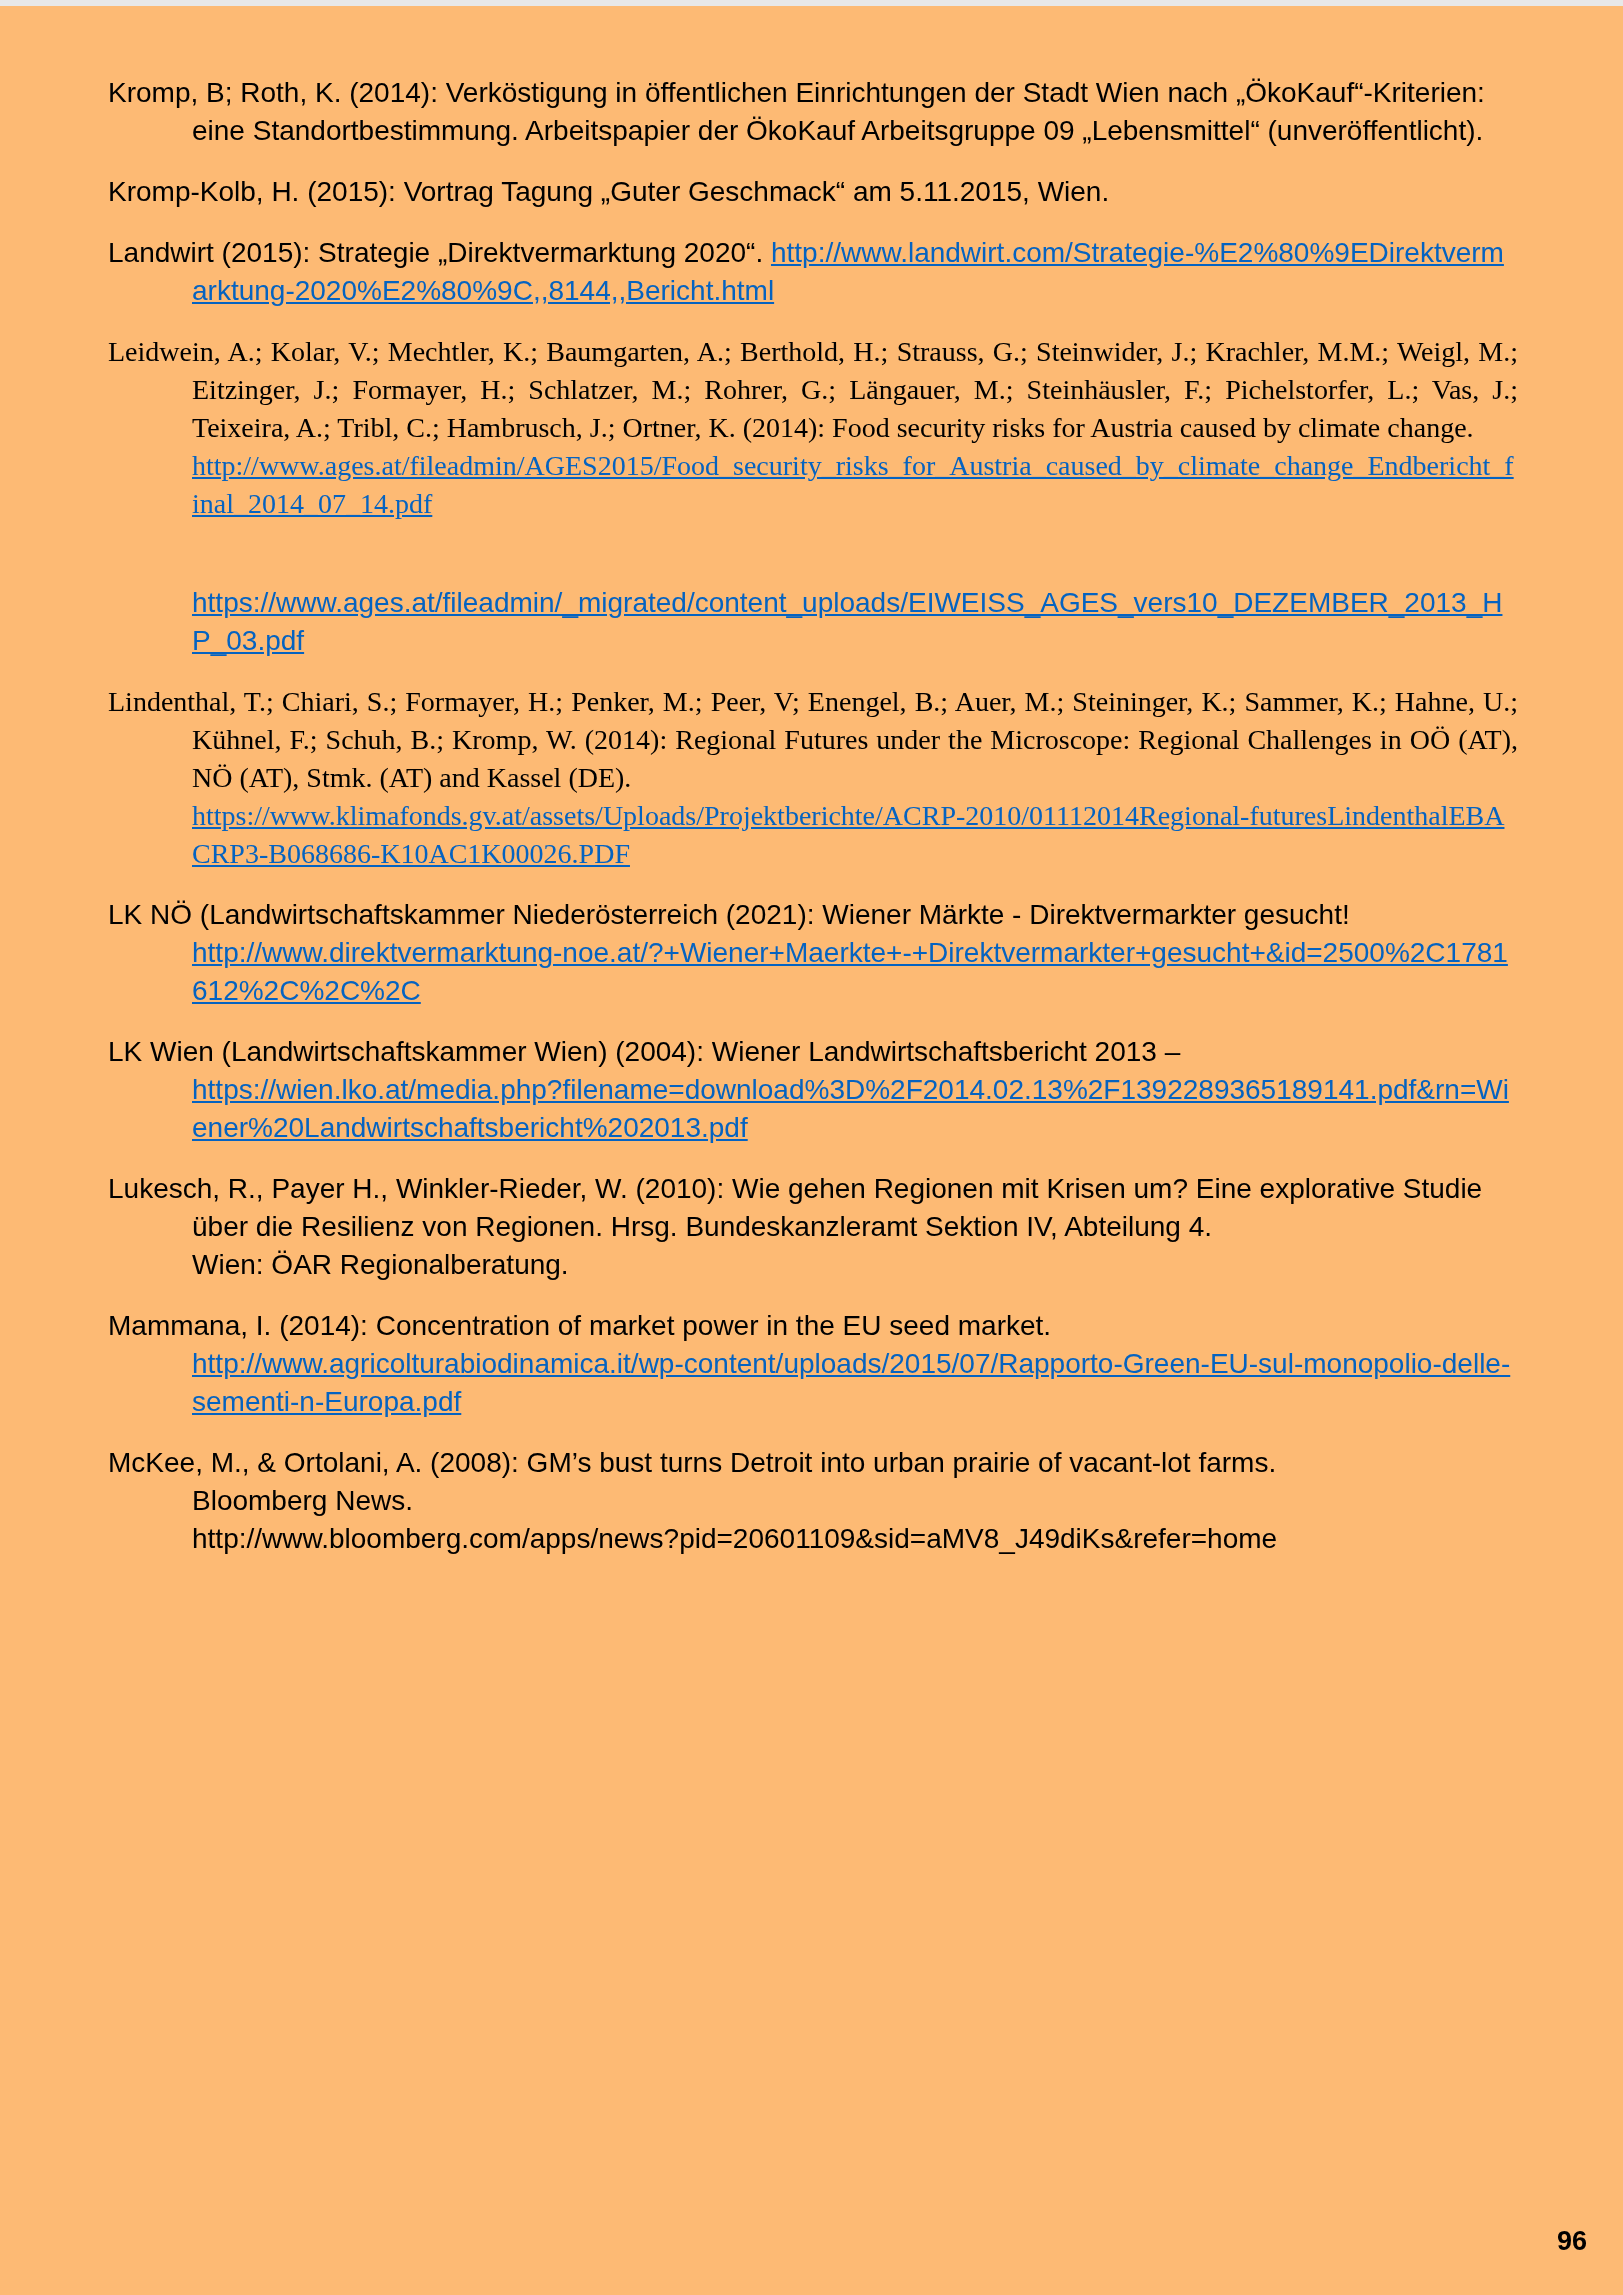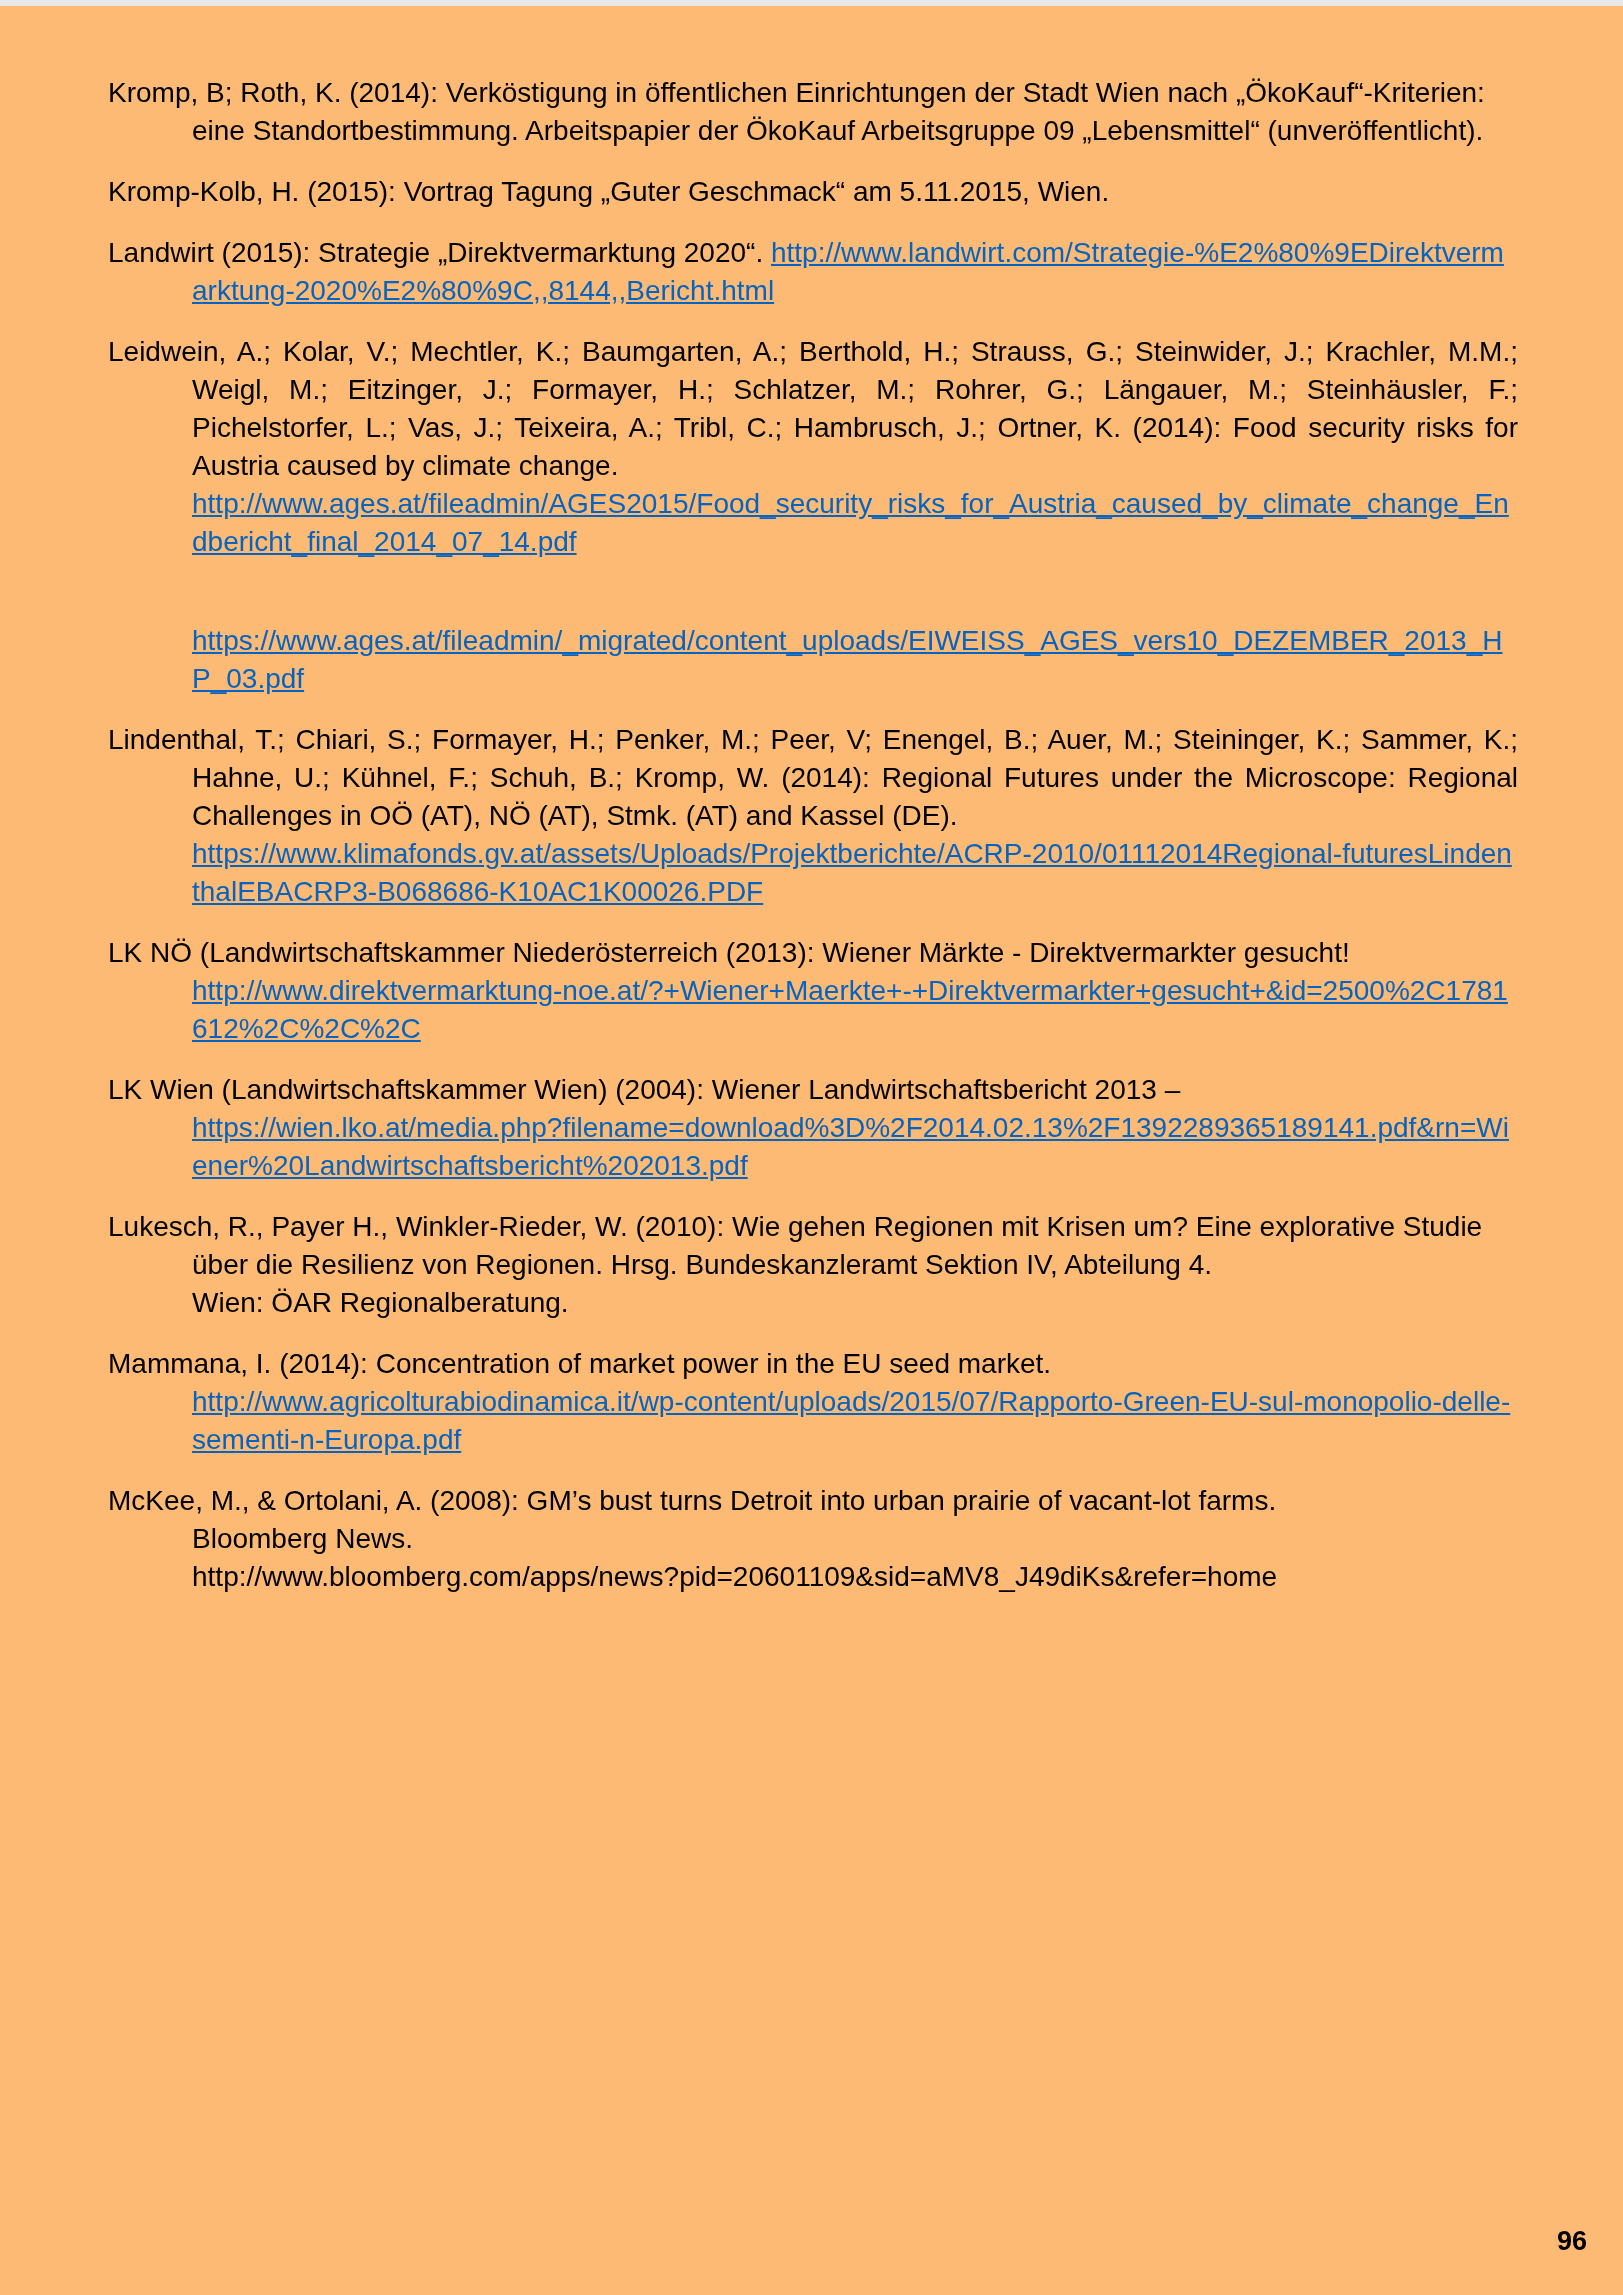--- a/index.html
+++ b/index.html
@@ -25,20 +25,21 @@
     width: 1410px;
   }
   p.reference {
     margin: 0 0 23px 84px;
     text-indent: -84px;
     line-height: 38px;
     white-space: normal;
   }
   p.reference.justify {
     text-align: justify;
+    font-family: Liberation Serif, serif;
   }
   a.ref-link {
     color: #0563c1;
     text-decoration: underline;
     word-break: break-all;
     overflow-wrap: anywhere;
     cursor: pointer;
   }
   .page-number {
     position: absolute;
@@ -53,21 +54,21 @@
 <body>
 
 <div class="page">
   <div class="content" id="refs">
       <p class="reference"><span>Kromp, B; Roth, K. (2014): Verköstigung in öffentlichen Einrichtungen der Stadt Wien nach „ÖkoKauf“-Kriterien: eine Standortbestimmung. Arbeitspapier der ÖkoKauf Arbeitsgruppe 09 „Lebensmittel“ (unveröffentlicht). </span></p>
       <p class="reference"><span>Kromp-Kolb, H. (2015):  Vortrag Tagung „Guter Geschmack“ am 5.11.2015, Wien. </span></p>
       <p class="reference"><span>Landwirt (2015): Strategie „Direktvermarktung 2020“.  </span><a class="ref-link" href="#">http://www.landwirt.com/Strategie-%E2%80%9EDirektvermarktung-2020%E2%80%9C,,8144,,Bericht.html</a></p>
       <p class="reference justify"><span>Leidwein, A.; Kolar, V.; Mechtler, K.; Baumgarten, A.; Berthold, H.; Strauss, G.; Steinwider, J.; Krachler, M.M.; Weigl, M.; Eitzinger, J.; Formayer, H.; Schlatzer, M.; Rohrer, G.; Längauer, M.; Steinhäusler, F.; Pichelstorfer, L.; Vas, J.; Teixeira, A.; Tribl, C.; Hambrusch, J.; Ortner, K. (2014): Food security risks for Austria caused by climate change. </span><br><a class="ref-link" href="#">http://www.ages.at/fileadmin/AGES2015/Food_security_risks_for_Austria_caused_by_climate_change_Endbericht_final_2014_07_14.pdf</a></p>
       <p class="reference"><br><a class="ref-link" href="#">https://www.ages.at/fileadmin/_migrated/content_uploads/EIWEISS_AGES_vers10_DEZEMBER_2013_HP_03.pdf</a></p>
       <p class="reference justify"><span>Lindenthal, T.; Chiari, S.; Formayer, H.; Penker, M.; Peer, V; Enengel, B.; Auer, M.; Steininger, K.; Sammer, K.; Hahne, U.; Kühnel, F.; Schuh, B.; Kromp, W. (2014): Regional Futures under the Microscope: Regional Challenges in OÖ (AT), NÖ (AT), Stmk. (AT) and Kassel (DE). </span><br><a class="ref-link" href="#">https://www.klimafonds.gv.at/assets/Uploads/Projektberichte/ACRP-2010/01112014Regional-futuresLindenthalEBACRP3-B068686-K10AC1K00026.PDF</a></p>
-      <p class="reference"><span>LK NÖ (Landwirtschaftskammer Niederösterreich (2013): Wiener Märkte - Direktvermarkter gesucht! </span><br><a class="ref-link" href="#">http://www.direktvermarktung-noe.at/?+Wiener+Maerkte+-+Direktvermarkter+gesucht+&amp;id=2500%2C1781612%2C%2C%2C</a></p>
+      <p class="reference"><span>LK NÖ (Landwirtschaftskammer Niederösterreich (2021): Wiener Märkte - Direktvermarkter gesucht! </span><br><a class="ref-link" href="#">http://www.direktvermarktung-noe.at/?+Wiener+Maerkte+-+Direktvermarkter+gesucht+&amp;id=2500%2C1781612%2C%2C%2C</a></p>
       <p class="reference"><span>LK Wien (Landwirtschaftskammer Wien) (2004): Wiener Landwirtschaftsbericht 2013 – </span><br><a class="ref-link" href="#">https://wien.lko.at/media.php?filename=download%3D%2F2014.02.13%2F1392289365189141.pdf&amp;rn=Wiener%20Landwirtschaftsbericht%202013.pdf</a></p>
       <p class="reference"><span>Lukesch, R., Payer H., Winkler-Rieder, W. (2010): Wie gehen Regionen mit Krisen um? Eine explorative Studie über die Resilienz von Regionen. Hrsg. Bundeskanzleramt Sektion IV, Abteilung 4. </span><br><span>Wien: ÖAR Regionalberatung. </span></p>
       <p class="reference"><span>Mammana, I. (2014): Concentration of market power in the EU seed market. </span><br><a class="ref-link" href="#">http://www.agricolturabiodinamica.it/wp-content/uploads/2015/07/Rapporto-Green-EU-sul-monopolio-delle-sementi-n-Europa.pdf</a></p>
       <p class="reference"><span>McKee, M., &amp; Ortolani, A. (2008): GM’s bust turns Detroit into urban prairie of vacant-lot farms. </span><br><span>Bloomberg News. </span><br><span>http://www.bloomberg.com/apps/news?pid=20601109&amp;sid=aMV8_J49diKs&amp;refer=home </span></p>
     </div>
   <div class="page-number">96</div>
 </div>
 
 
 </body></html>

